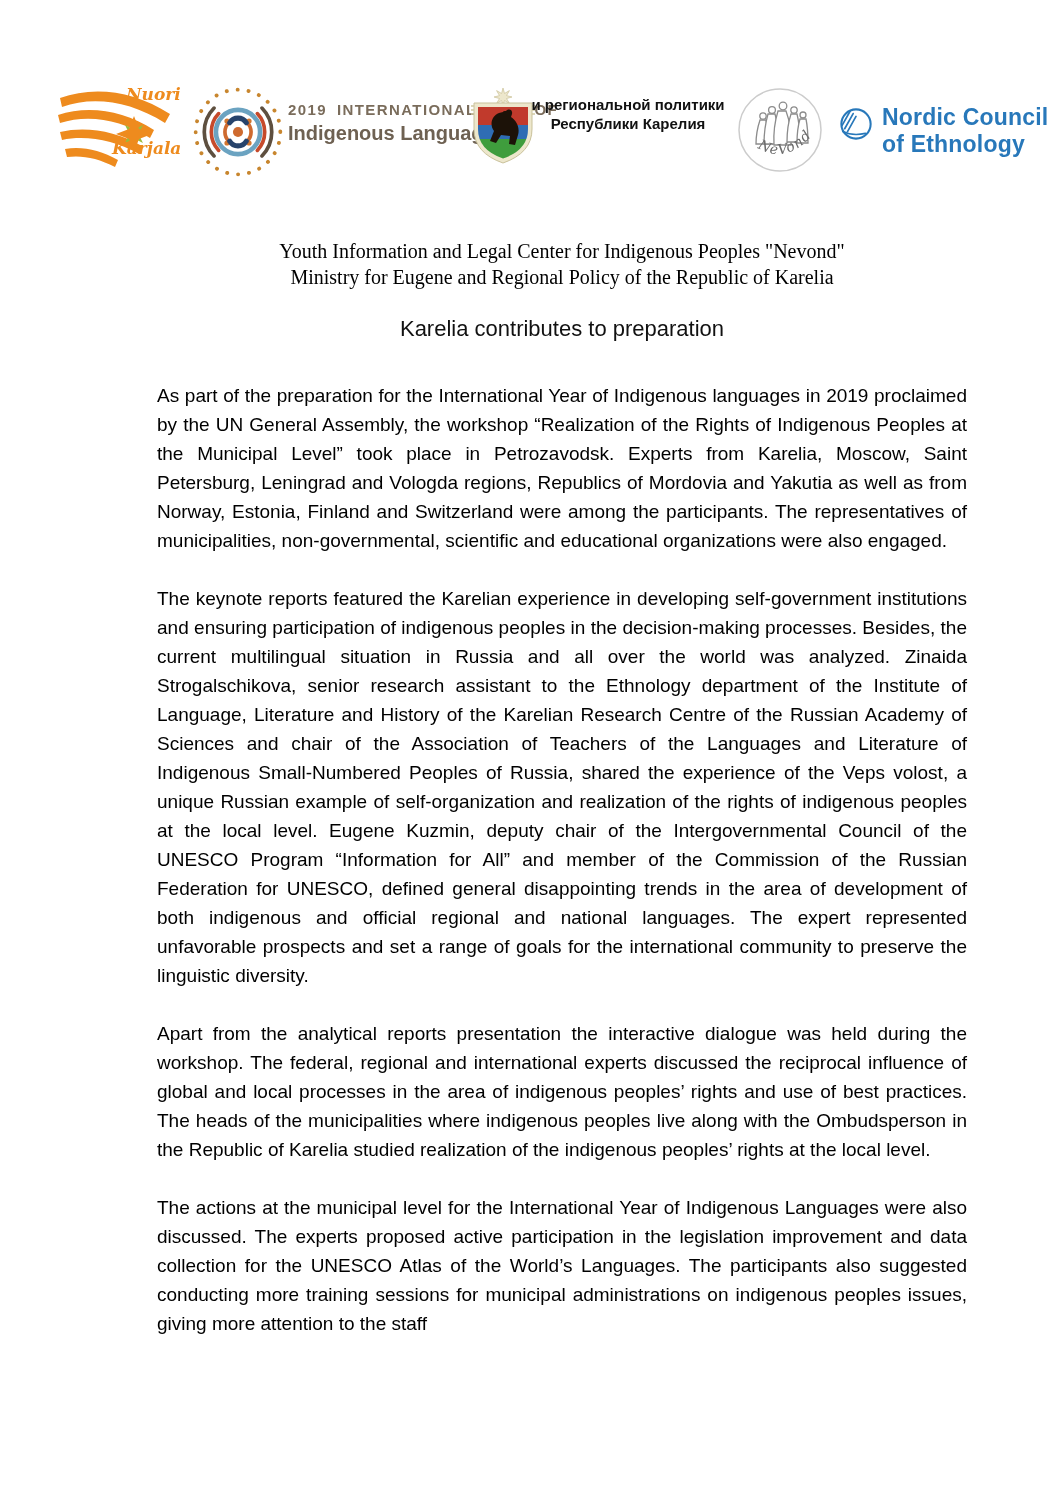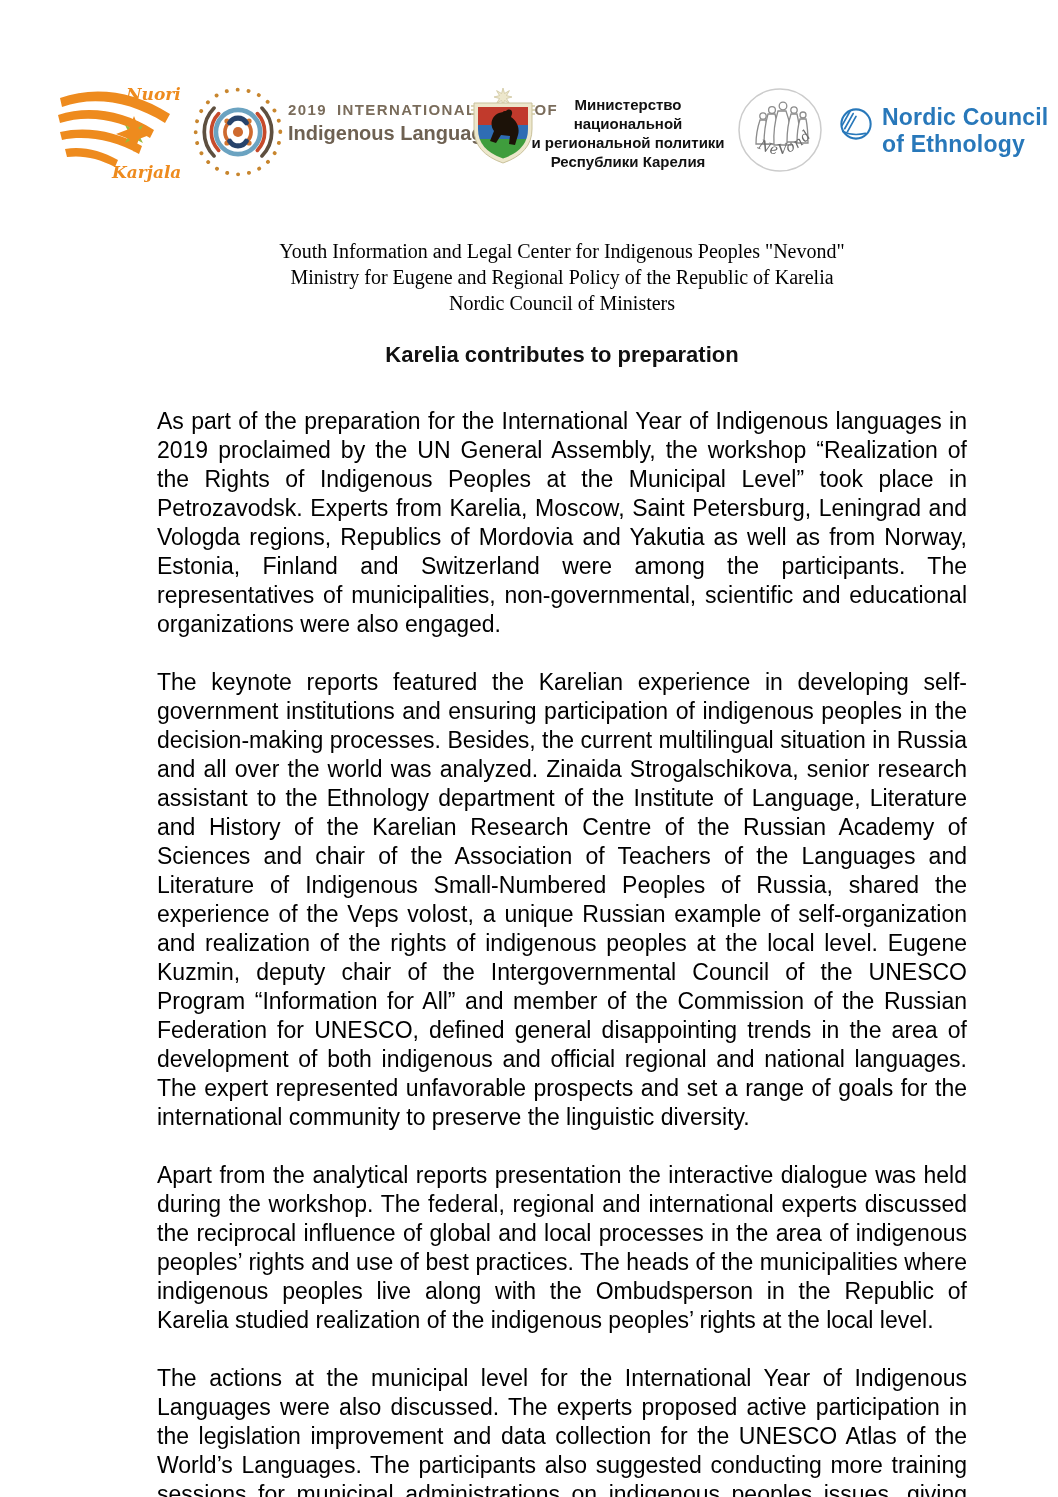--- a/index.html
+++ b/index.html
@@ -12,21 +12,21 @@
   .logo-band { position:absolute; left:0; top:0; width:1058px; height:210px; }
   .logo { position:absolute; }
 
   .nuori { left:58px; top:84px; width:142px; height:96px; }
   .nuori svg { position:absolute; left:0; top:0; }
   .nuori-word {
     position:absolute; font-family:"DejaVu Serif", serif; font-style:italic;
     font-weight:bold; color:#EE8B1E; font-size:17px; line-height:1; white-space:nowrap;
   }
   .word-top { left:68px; top:2px; }
-  .word-bottom { left:54px; top:80px; }
+  .word-bottom { left:54px; top:56px; }
 
   .iyil-mark { left:192px; top:86px; width:92px; height:92px; }
   .iyil-text { position:absolute; left:288px; top:101px; width:180px; }
   .iyil-caps { display:flex; gap:10px; align-items:baseline;
     font-size:15px; font-weight:bold; letter-spacing:1.4px; color:#7A6C5B; white-space:nowrap; }
   .iyil-name { margin-top:4px; font-size:20px; font-weight:bold; color:#6E6152; white-space:nowrap; }
 
   .arms { left:466px; top:87px; width:74px; height:86px; }
 
   .ministry {
@@ -43,26 +43,26 @@
     letter-spacing:0.2px;
   }
 
   
   .content { position:absolute; left:157px; top:238px; width:810px; }
   .org-lines {
     font-family:"Liberation Serif", serif; font-size:20px; line-height:26px;
     text-align:center; color:#000;
   }
   .doc-title {
-    margin:24px 0 16px 0; font-size:22px; font-weight:bold; line-height:29px;
+    margin:24px 0 16px 0; font-size:22px; font-weight:normal; line-height:29px;
     text-align:center; color:#111;
   }
   .body-text { margin-top:38px; }
   .body-text p {
-    margin:0 0 29px 0; font-size:23px; line-height:29px;
+    margin:0 0 29px 0; font-size:19px; line-height:29px;
     text-align:justify; text-justify:inter-word; color:#000;
   }
 </style>
 </head>
 <body>
 
 <div class="page">
 
   <div class="logo-band">
 
@@ -120,21 +120,20 @@
         <g clip-path="url(#shieldClip)">
           <rect x="12" y="20" width="50" height="18" fill="#C13A2C"></rect>
           <rect x="12" y="38" width="50" height="14" fill="#2F6DB4"></rect>
           <rect x="12" y="52" width="50" height="21" fill="#3F9D3D"></rect>
           <path d="M40,24 c3,-3 7,-1 6,3 l-1,3 c6,4 9,11 7,18 l-3,10 -6,-1 1,-8 -9,-1 -5,8 -6,-2 4,-10 c-5,-7 -2,-15 5,-18 l4,-1 c0,-1 1,-1 3,-1 z" fill="#1C1208"></path>
         </g>
       </svg>
     </div>
 
     <div class="ministry">
-      <div>Министерство национальной</div>
       <div>и региональной политики</div>
       <div>Республики Карелия</div>
     </div>
 
     <div class="logo nevond">
       <svg width="86" height="86" viewBox="0 0 86 86">
         <circle cx="43" cy="43" r="41" fill="#ffffff" stroke="#cccccc" stroke-width="1.5"></circle>
         <g stroke="#8C8C8C" stroke-width="1.3" fill="#ffffff">
           <circle cx="26" cy="29" r="3.2"></circle>
           <path d="M23,33 q-4,12 -4,24 l13,0 q0,-12 -3,-24 z"></path>
@@ -170,21 +169,20 @@
       <div>of Ethnology</div>
     </div>
 
   </div>
 
   <div class="content">
 
     <div class="org-lines">
       <div>Youth Information and Legal Center for Indigenous Peoples "Nevond"</div>
       <div>Ministry for Eugene and Regional Policy of the Republic of Karelia</div>
-      <div>Nordic Council of Ministers</div>
     </div>
 
     <h1 class="doc-title">
       <div>Karelia contributes to preparation</div>
     </h1>
 
     <div class="body-text">
       <p>As part of the preparation for the International Year of Indigenous languages in 2019 proclaimed by the UN General Assembly, the workshop “Realization of the Rights of Indigenous Peoples at the Municipal Level” took place in Petrozavodsk. Experts from Karelia, Moscow, Saint Petersburg, Leningrad and Vologda regions, Republics of Mordovia and Yakutia as well as from Norway, Estonia, Finland and Switzerland were among the participants. The representatives of municipalities, non-governmental, scientific and educational organizations were also engaged.</p>
       <p>The keynote reports featured the Karelian experience in developing self-government institutions and ensuring participation of indigenous peoples in the decision-making processes. Besides, the current multilingual situation in Russia and all over the world was analyzed. Zinaida Strogalschikova, senior research assistant to the Ethnology department of the Institute of Language, Literature and History of the Karelian Research Centre of the Russian Academy of Sciences and chair of the Association of Teachers of the Languages and Literature of Indigenous Small-Numbered Peoples of Russia, shared the experience of the Veps volost, a unique Russian example of self-organization and realization of the rights of indigenous peoples at the local level. Eugene Kuzmin, deputy chair of the Intergovernmental Council of the UNESCO Program “Information for All” and member of the Commission of the Russian Federation for UNESCO, defined general disappointing trends in the area of development of both indigenous and official regional and national languages. The expert represented unfavorable prospects and set a range of goals for the international community to preserve the linguistic diversity.</p>
       <p>Apart from the analytical reports presentation the interactive dialogue was held during the workshop. The federal, regional and international experts discussed the reciprocal influence of global and local processes in the area of indigenous peoples’ rights and use of best practices. The heads of the municipalities where indigenous peoples live along with the Ombudsperson in the Republic of Karelia studied realization of the indigenous peoples’ rights at the local level.</p>

